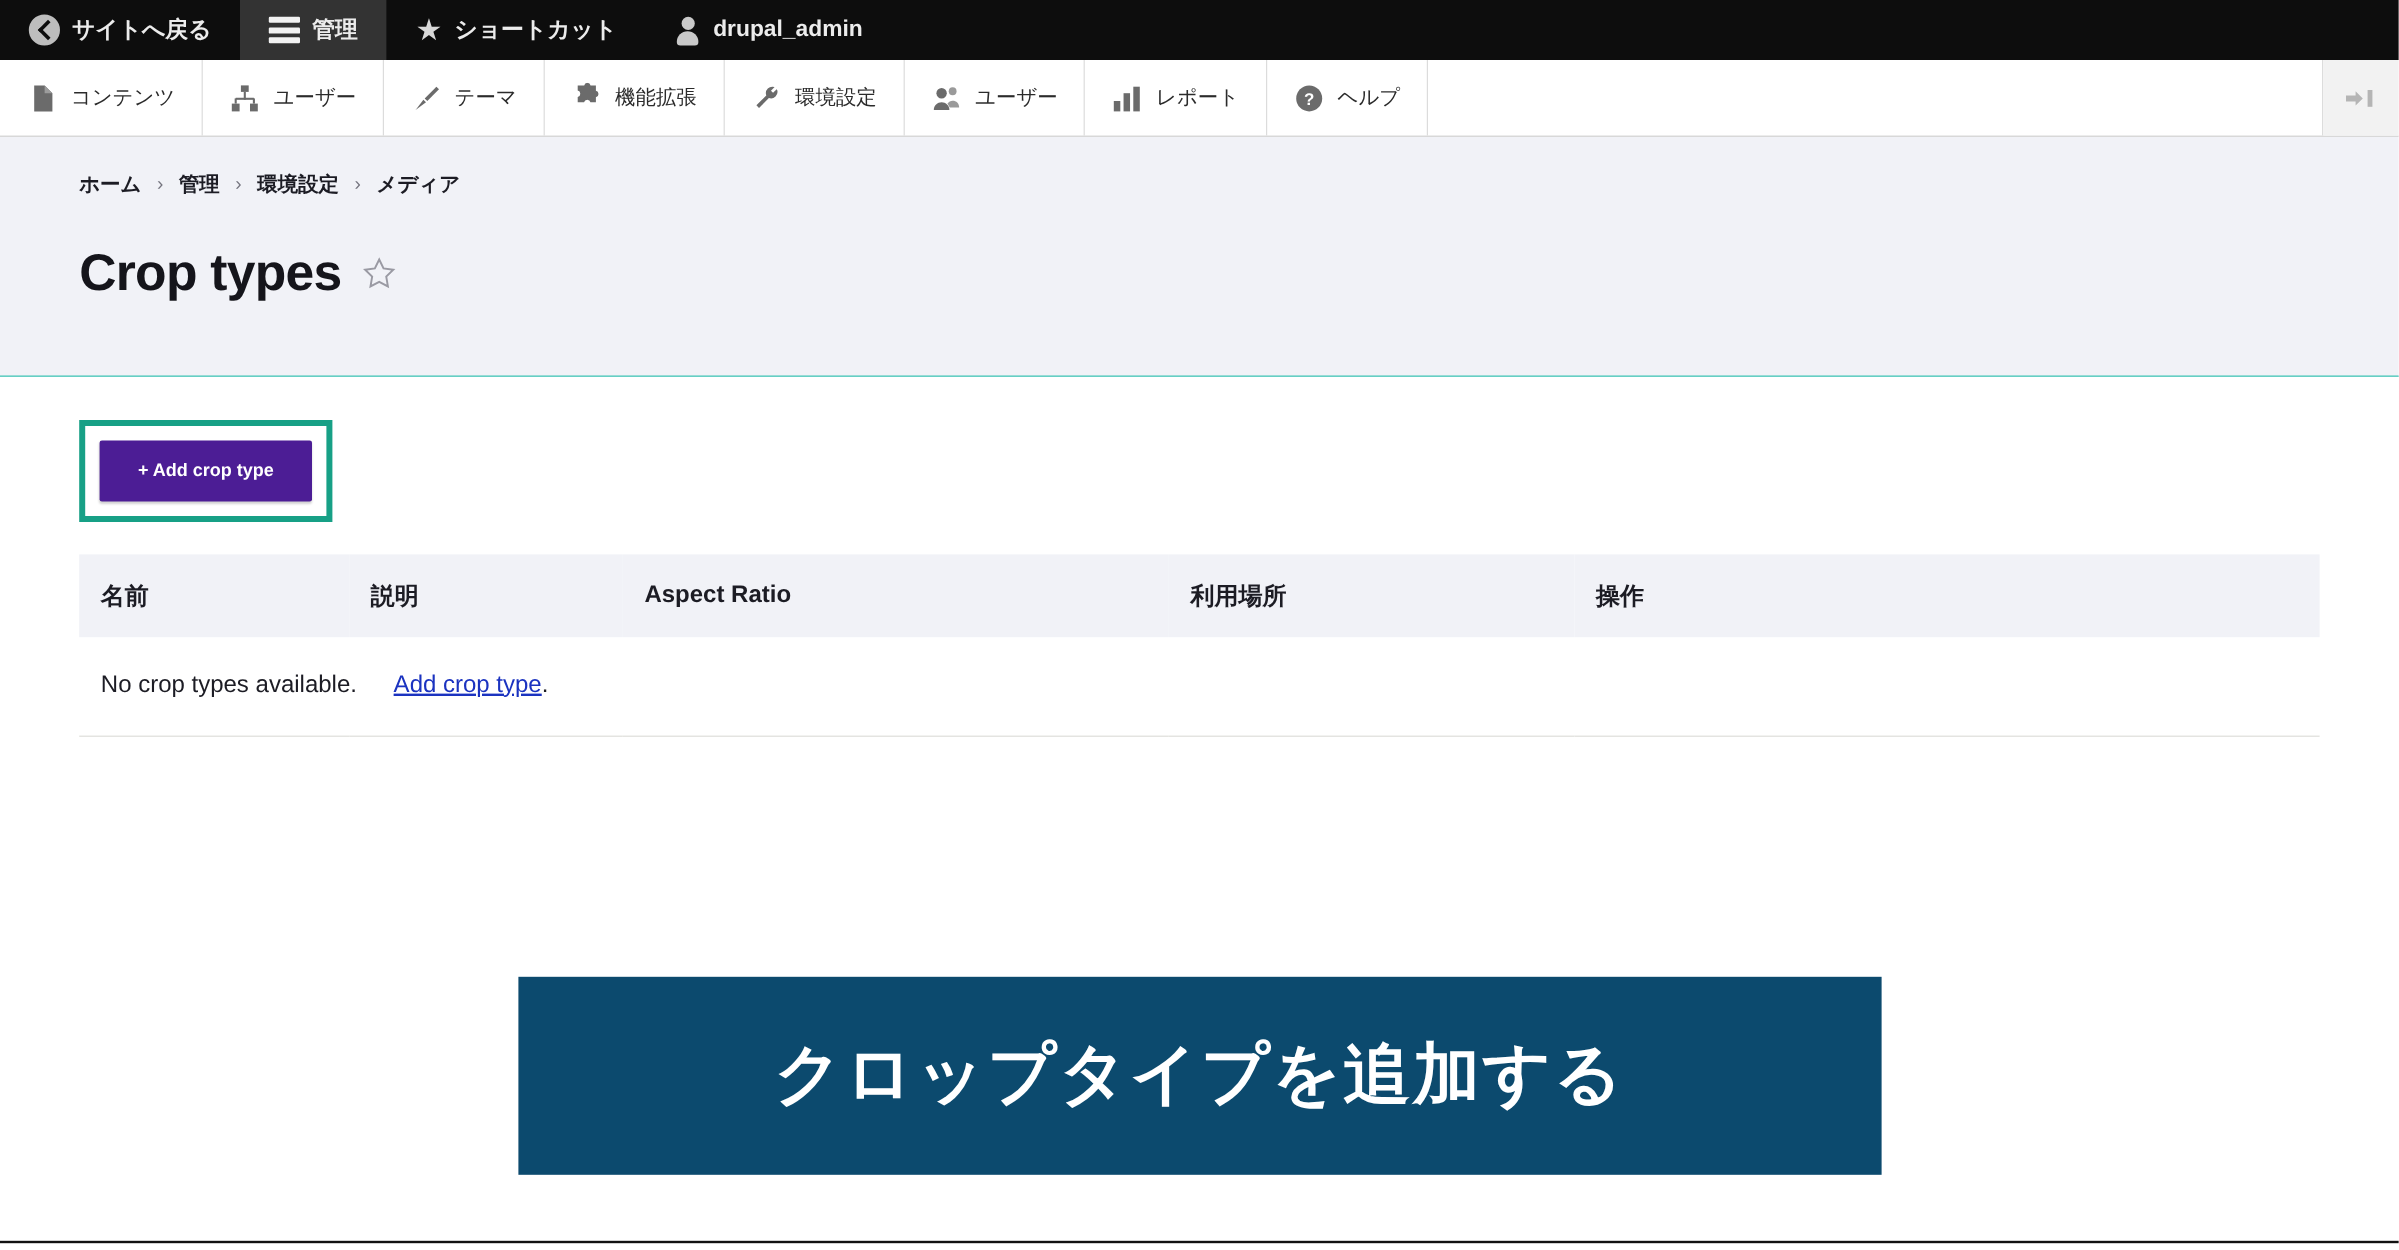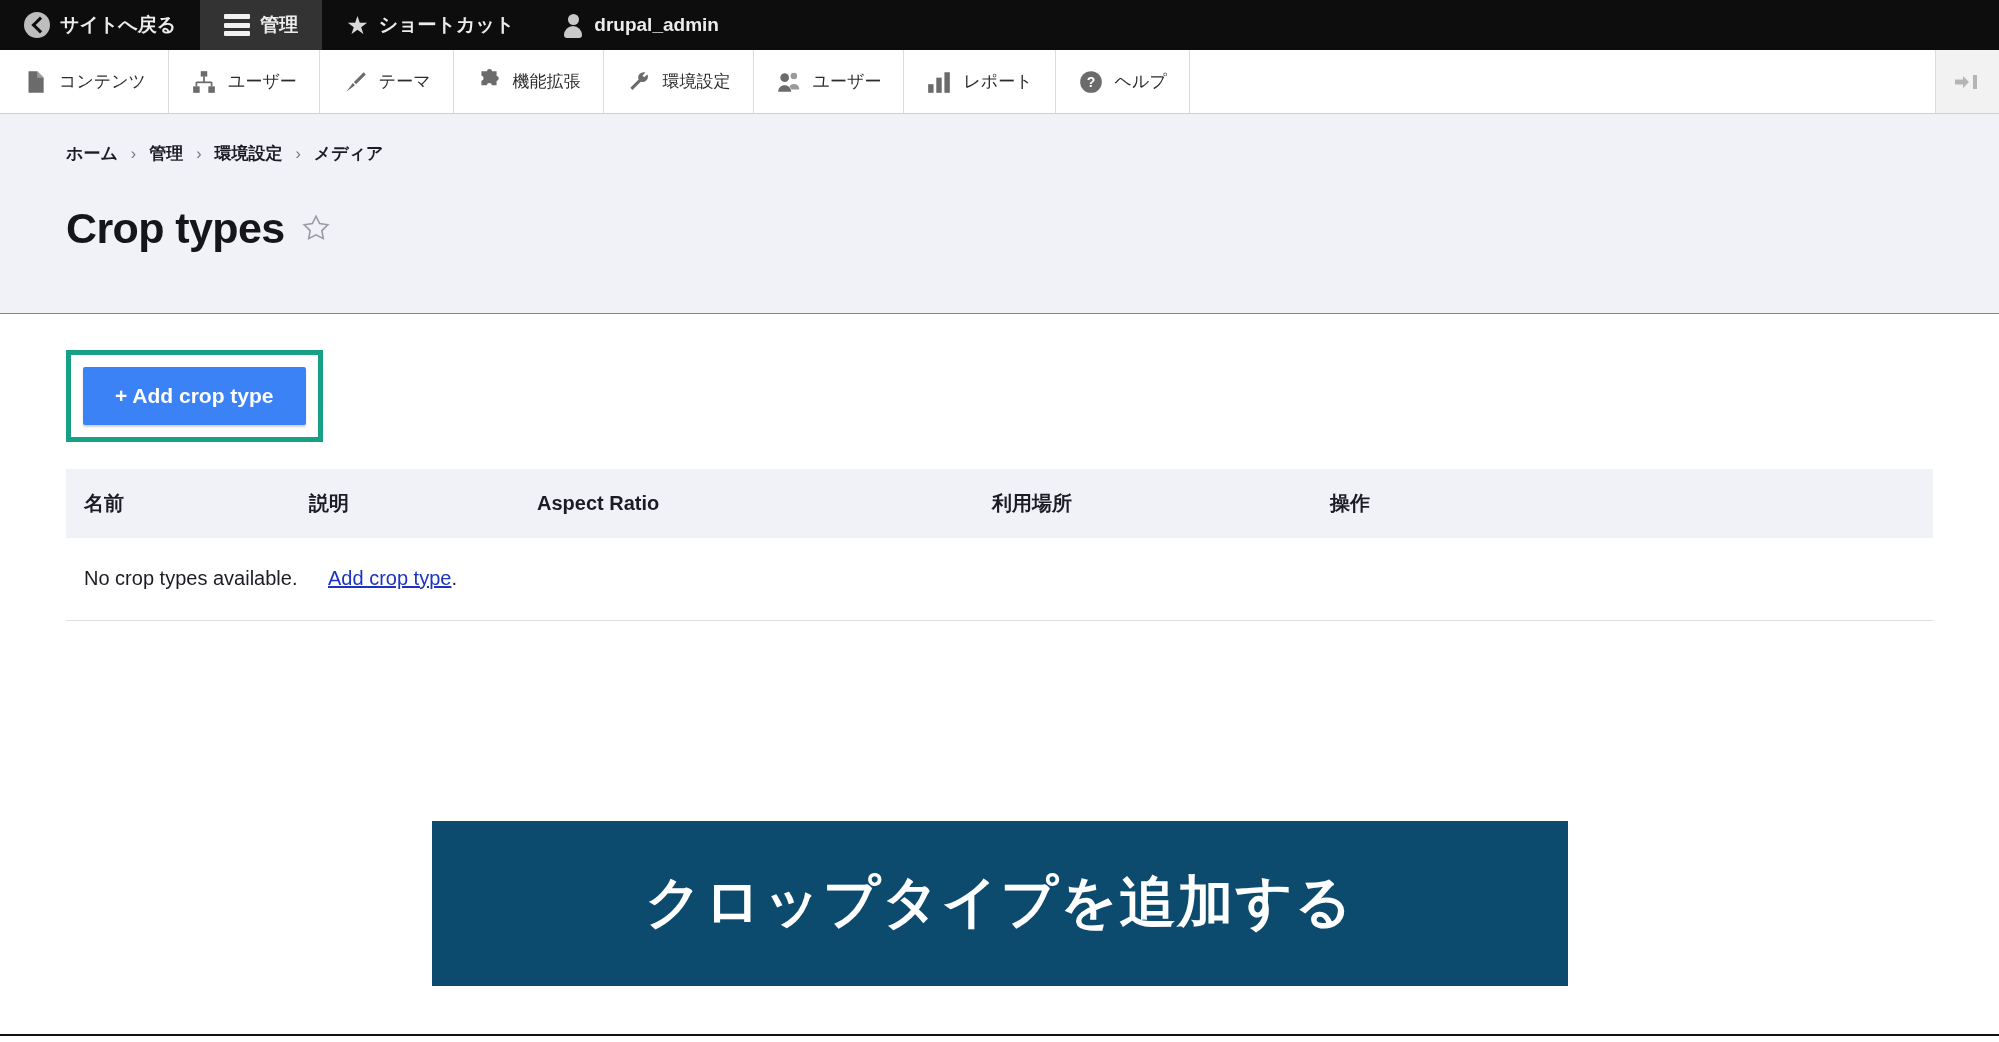--- a/index.html
+++ b/index.html
@@ -116,23 +116,23 @@
 
   .highlight-box {
     display: inline-block;
     border: 5px solid #17a086;
     background: #fff;
     padding: 12px;
     margin-top: 36px;
   }
   .add-btn {
     display: inline-block;
-    background: #3b82f6;
+    background: #4c1d95;
     color: #fff;
-    font-size: 21px;
+    font-size: 15px;
     font-weight: bold;
     padding: 17px 32px;
     border: none;
     border-radius: 2px;
     cursor: pointer;
     box-shadow: 0 2px 2px rgba(0,0,0,0.18);
     font-family: "Liberation Sans", sans-serif;
   }
 
   table.crop-table {

